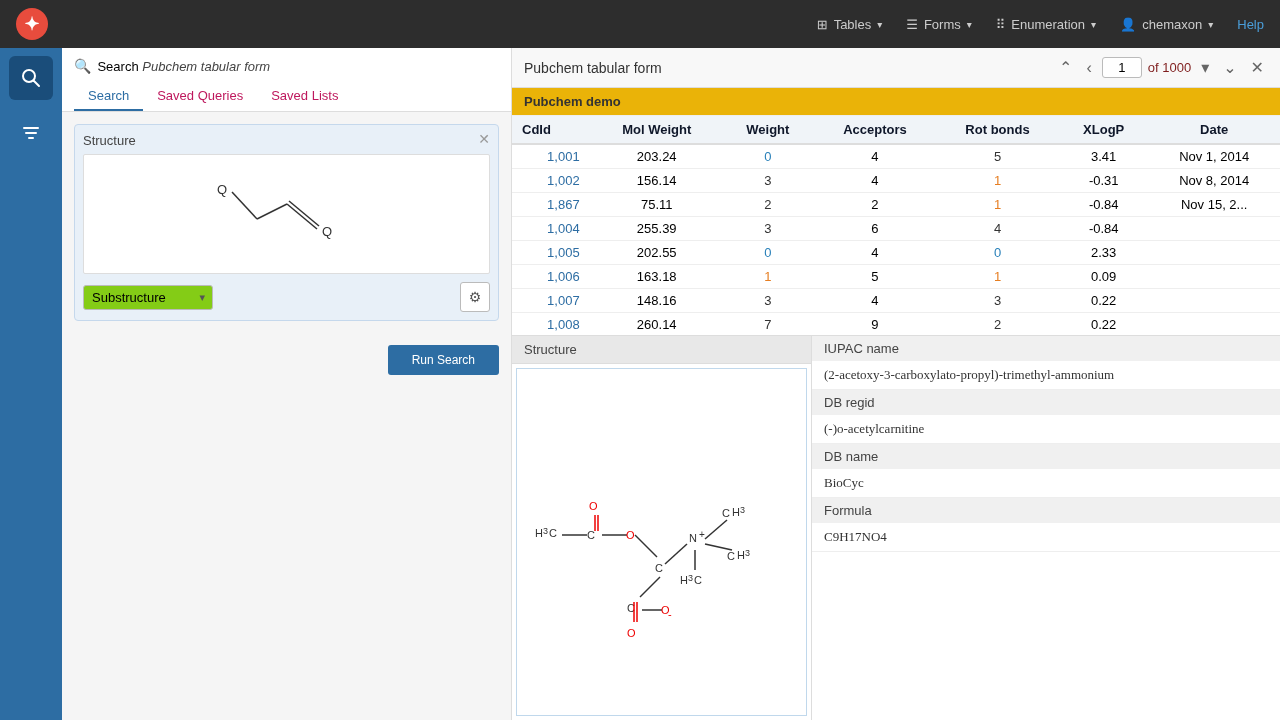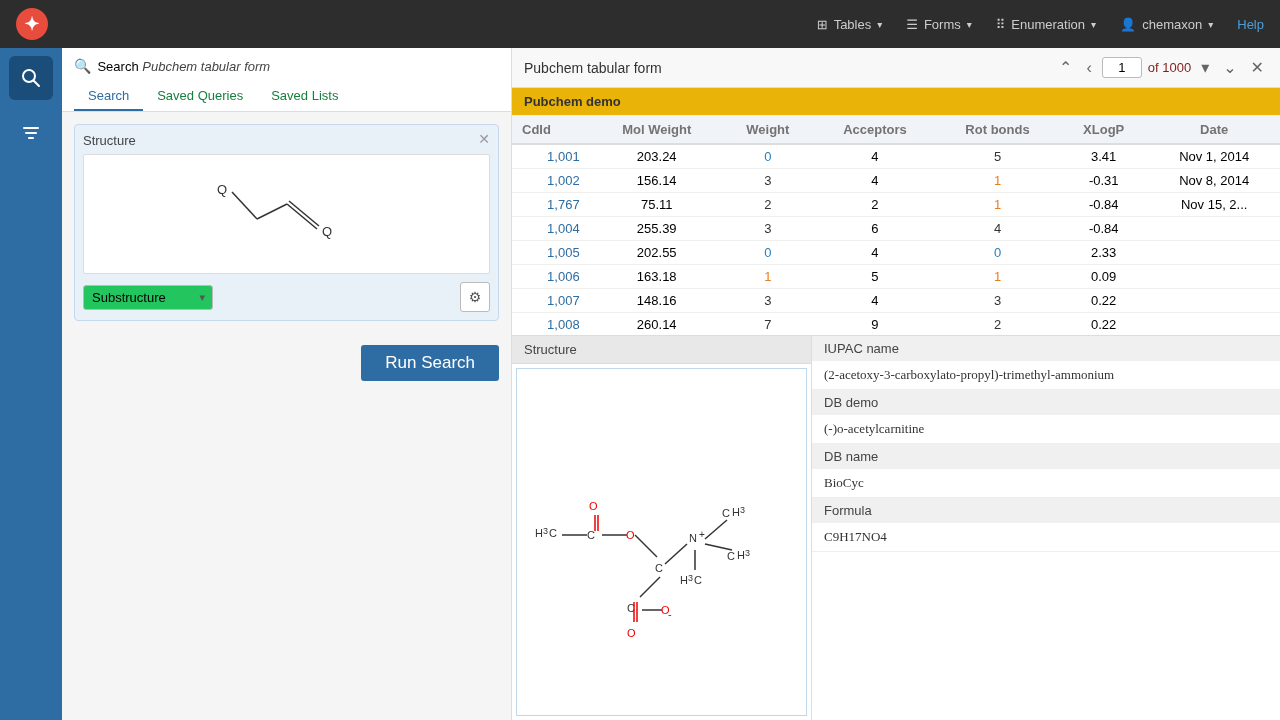--- a/index.html
+++ b/index.html
@@ -76,21 +76,21 @@
     }
     .search-icon-sm { color: #999; font-size: 14px; }
     .search-tabs {
       display: flex;
       gap: 0;
     }
     .search-tab {
       padding: 6px 14px;
       cursor: pointer;
       font-size: 13px;
-      color: #15803d;
+      color: #be185d;
       border-bottom: 2px solid transparent;
     }
     .search-tab.active {
       color: #2d6da3;
       border-bottom: 2px solid #2d6da3;
     }
 
     
     .structure-card {
       margin: 12px;
@@ -127,21 +127,21 @@
     .structure-controls {
       display: flex;
       align-items: center;
       justify-content: space-between;
     }
     .structure-select {
       border: 1px solid #bbb;
       border-radius: 3px;
       padding: 4px 38px 4px 8px;
       font-size: 13px;
-      background: #22c55e;
+      background: #84cc16;
       cursor: pointer;
       appearance: none;
       -webkit-appearance: none;
       position: relative;
       min-width: 130px;
     }
     .select-wrapper {
       position: relative;
       display: inline-block;
     }
@@ -173,21 +173,21 @@
       padding: 12px;
       display: flex;
       justify-content: flex-end;
     }
     .run-search-btn {
       background: #2d6da3;
       color: white;
       border: none;
       padding: 8px 24px;
       border-radius: 3px;
-      font-size: 17px;
+      font-size: 12px;
       cursor: pointer;
     }
 
     
     .main-content {
       flex: 1;
       display: flex;
       flex-direction: column;
       overflow: hidden;
       background: white;
@@ -232,21 +232,21 @@
     }
     .data-table {
       width: 100%;
       border-collapse: collapse;
       font-size: 13px;
     }
     .data-table thead th {
       background: #f0f4f8;
       padding: 6px 10px;
       text-align: center;
-      color: #737373;
+      color: #0f172a;
       border-bottom: 2px solid #ddd;
       font-weight: 600;
       white-space: nowrap;
       position: sticky;
       top: 0;
       z-index: 2;
     }
     .data-table thead th:first-child { text-align: left; }
     .data-table tbody td {
       padding: 4px 10px;
@@ -458,21 +458,21 @@
             <tr>
       <td><a class="link-blue">1,002</a></td>
       <td>156.14</td>
       <td style="color:#333">3</td>
       <td>4</td>
       <td style="color:#e67e22">1</td>
       <td>-0.31</td>
       <td>Nov 8, 2014</td>
     </tr>
             <tr>
-      <td><a class="link-blue">1,767</a></td>
+      <td><a class="link-blue">1,867</a></td>
       <td>75.11</td>
       <td style="color:#333">2</td>
       <td>2</td>
       <td style="color:#e67e22">1</td>
       <td>-0.84</td>
       <td>Nov 15, 2...</td>
     </tr>
             <tr>
       <td><a class="link-blue">1,004</a></td>
       <td>255.39</td>
@@ -572,21 +572,21 @@
           </svg>
         </div>
       </div>
 
       <div class="detail-info">
         <div class="detail-field">
           <div class="detail-field-label">IUPAC name</div>
           <div class="detail-field-value">(2-acetoxy-3-carboxylato-propyl)-trimethyl-ammonium</div>
         </div>
         <div class="detail-field">
-          <div class="detail-field-label">DB demo</div>
+          <div class="detail-field-label">DB regid</div>
           <div class="detail-field-value">(-)o-acetylcarnitine</div>
         </div>
         <div class="detail-field">
           <div class="detail-field-label">DB name</div>
           <div class="detail-field-value">BioCyc</div>
         </div>
         <div class="detail-field">
           <div class="detail-field-label">Formula</div>
           <div class="detail-field-value">C9H17NO4</div>
         </div>

